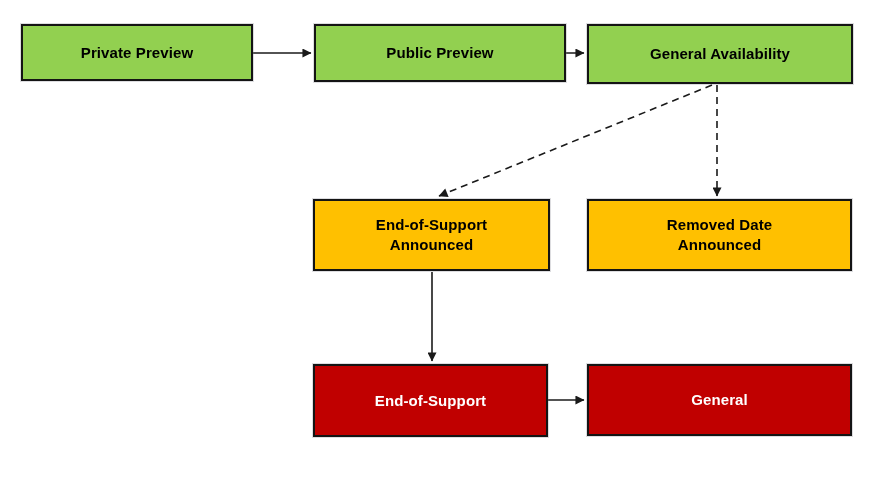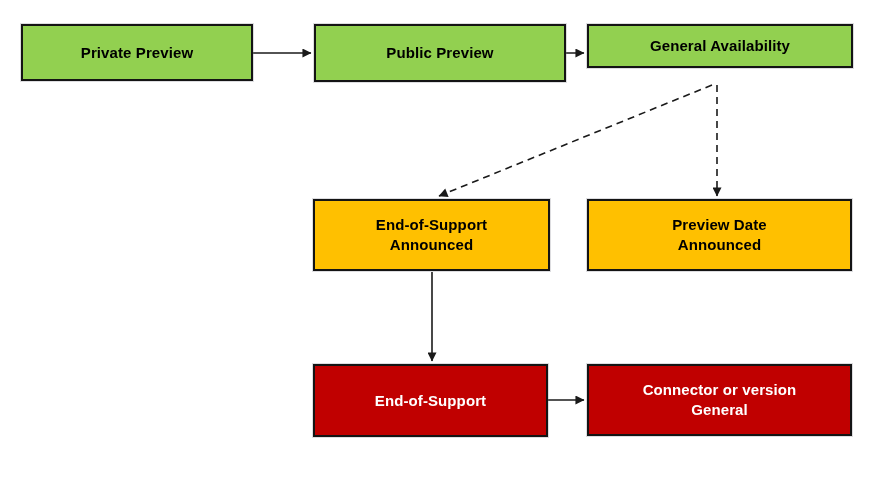--- a/index.html
+++ b/index.html
@@ -28,21 +28,21 @@
     font-size: 15px;
     line-height: 20px;
     letter-spacing: 0.1px;
     box-shadow: 0 0 0 1px rgba(120,120,130,0.25);
   }
   .node .line { display: block; }
 
   
   #n-private-preview      { left: 21px;  top: 24px;  width: 232px; height: 57px; }
   #n-public-preview       { left: 314px; top: 24px;  width: 252px; height: 58px; }
-  #n-general-availability { left: 587px; top: 24px;  width: 266px; height: 44px; }
+  #n-general-availability { left: 587px; top: 24px;  width: 266px; height: 60px; }
   #n-eos-announced        { left: 313px; top: 199px; width: 237px; height: 72px; }
   #n-removal-announced    { left: 587px; top: 199px; width: 265px; height: 72px; }
   #n-end-of-support       { left: 313px; top: 364px; width: 235px; height: 73px; }
   #n-removed              { left: 587px; top: 364px; width: 265px; height: 72px; }
 
   svg.connectors {
     position: absolute;
     left: 0; top: 0;
     width: 881px;
     height: 478px;
@@ -86,26 +86,25 @@
   <div class="node" id="n-general-availability" style="background-color: rgb(146, 208, 80); color: rgb(0, 0, 0);">
     <span class="line">General Availability</span>
   </div>
 
   <div class="node" id="n-eos-announced" style="background-color: rgb(255, 192, 0); color: rgb(0, 0, 0);">
     <span class="line">End-of-Support</span>
     <span class="line">Announced</span>
   </div>
 
   <div class="node" id="n-removal-announced" style="background-color: rgb(255, 192, 0); color: rgb(0, 0, 0);">
-    <span class="line">Preview Date</span>
+    <span class="line">Removed Date</span>
     <span class="line">Announced</span>
   </div>
 
   <div class="node" id="n-end-of-support" style="background-color: rgb(192, 0, 0); color: rgb(255, 255, 255);">
     <span class="line">End-of-Support</span>
   </div>
 
   <div class="node" id="n-removed" style="background-color: rgb(192, 0, 0); color: rgb(255, 255, 255);">
-    <span class="line">Connector or version</span>
     <span class="line">General</span>
   </div>
 
 </div>
 
 </body></html>

